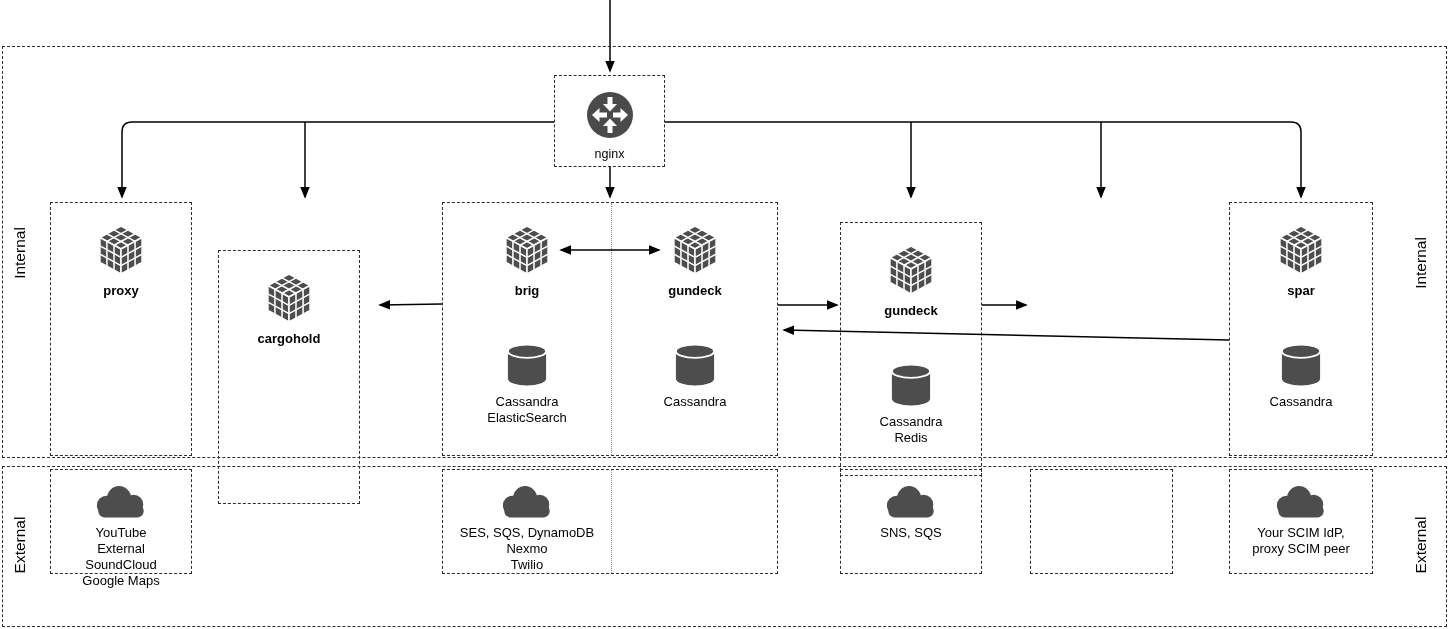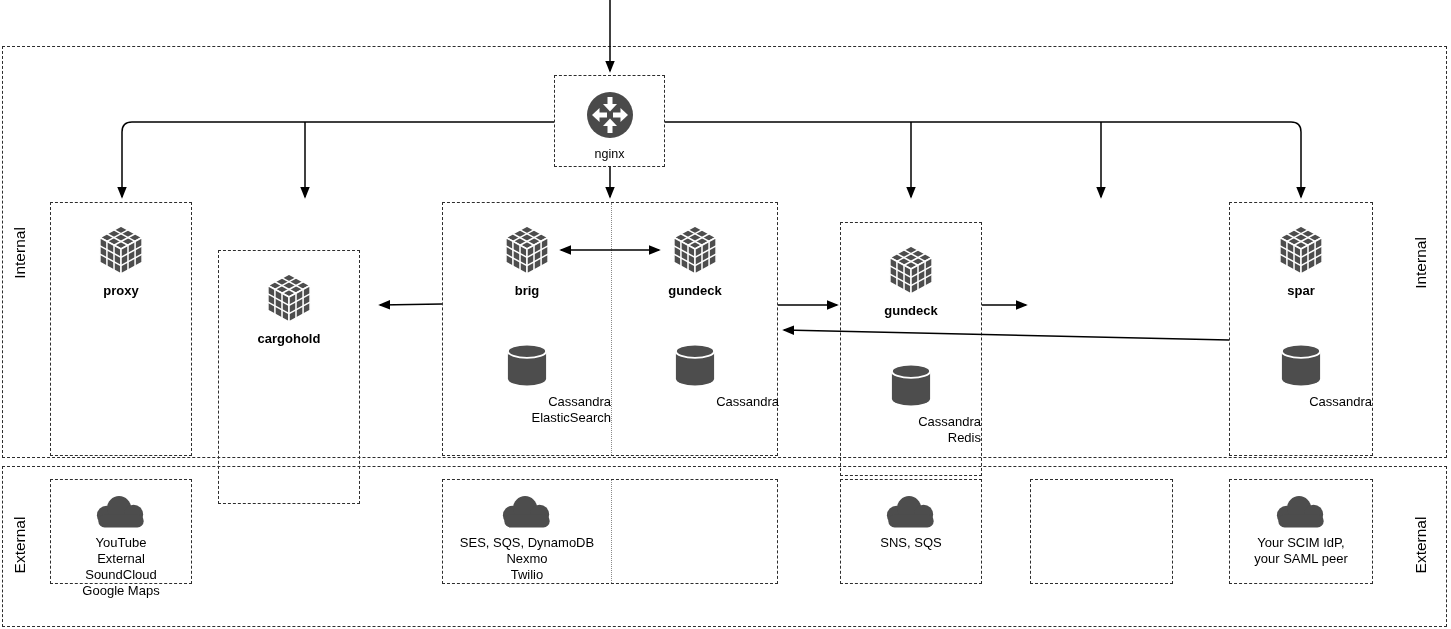--- a/index.html
+++ b/index.html
@@ -29,34 +29,34 @@
   .router-svg{ position:absolute; left:50%; top:15px; transform:translateX(-50%); }
   .node-label{
     position:absolute; left:0; right:0; bottom:5px; text-align:center; font-size:12.5px;
   }
 
   .svc{
     position:absolute; top:202px; height:254px; border:1px dashed #2d2d2d;
     box-sizing:border-box;
   }
   .ext{
-    position:absolute; top:479px; height:105px; border:1px dashed #2d2d2d;
+    position:absolute; top:469px; height:105px; border:1px dashed #2d2d2d;
     box-sizing:border-box;
   }
   .half{ position:absolute; top:0; bottom:0; width:168px; }
   .half-left{ left:0; } .half-right{ left:168px; }
   .divider{ position:absolute; left:168px; top:0; bottom:0; width:0; border-left:1px dotted #8a8a8a; }
 
   .cube-svg{ position:absolute; left:50%; top:21px; transform:translateX(-50%); }
   .svc-name{
     position:absolute; top:80px; left:0; right:0; text-align:center;
     font-weight:bold; font-size:13px;
   }
   .db-svg{ position:absolute; left:50%; top:140px; transform:translateX(-50%); }
-  .db-labels{ position:absolute; top:191px; left:0; right:0; text-align:right; }
+  .db-labels{ position:absolute; top:191px; left:0; right:0; text-align:center; }
   .cloud-svg{ position:absolute; left:50%; top:16px; transform:translateX(-50%); }
   .ext-labels{ position:absolute; top:55px; left:0; right:0; text-align:center; }
   .line{ font-size:13px; line-height:16px; }
 
   .connectors{
     position:absolute; left:0; top:0; width:1451px; height:629px;
     pointer-events:none; z-index:5;
   }
   .hidden-defs{ position:absolute; width:0; height:0; overflow:hidden; }
 </style>
@@ -240,21 +240,21 @@
   </div>
 
   <div class="ext" style="left:1030px;width:143px;"></div>
 
   <div class="ext" style="left:1229px;width:144px;">
     <svg class="cloud-svg" width="54" height="33" viewBox="0 0 56 34">
         <use href="#sym-cloud"></use>
       </svg>
     <div class="ext-labels">
       <div class="line">Your SCIM IdP,</div>
-      <div class="line">your SAML peer</div>
+      <div class="line">proxy SCIM peer</div>
     </div>
   </div>
 
   <svg class="connectors" viewBox="0 0 1451 629">
     <defs>
       <marker id="arr" viewBox="0 0 10 10" refX="8.5" refY="5" markerWidth="8" markerHeight="8" orient="auto">
         <path d="M0,1 L10,5 L0,9 Z" fill="#000"></path>
       </marker>
     </defs>
     <g stroke="#000" stroke-width="1.5" fill="none">

